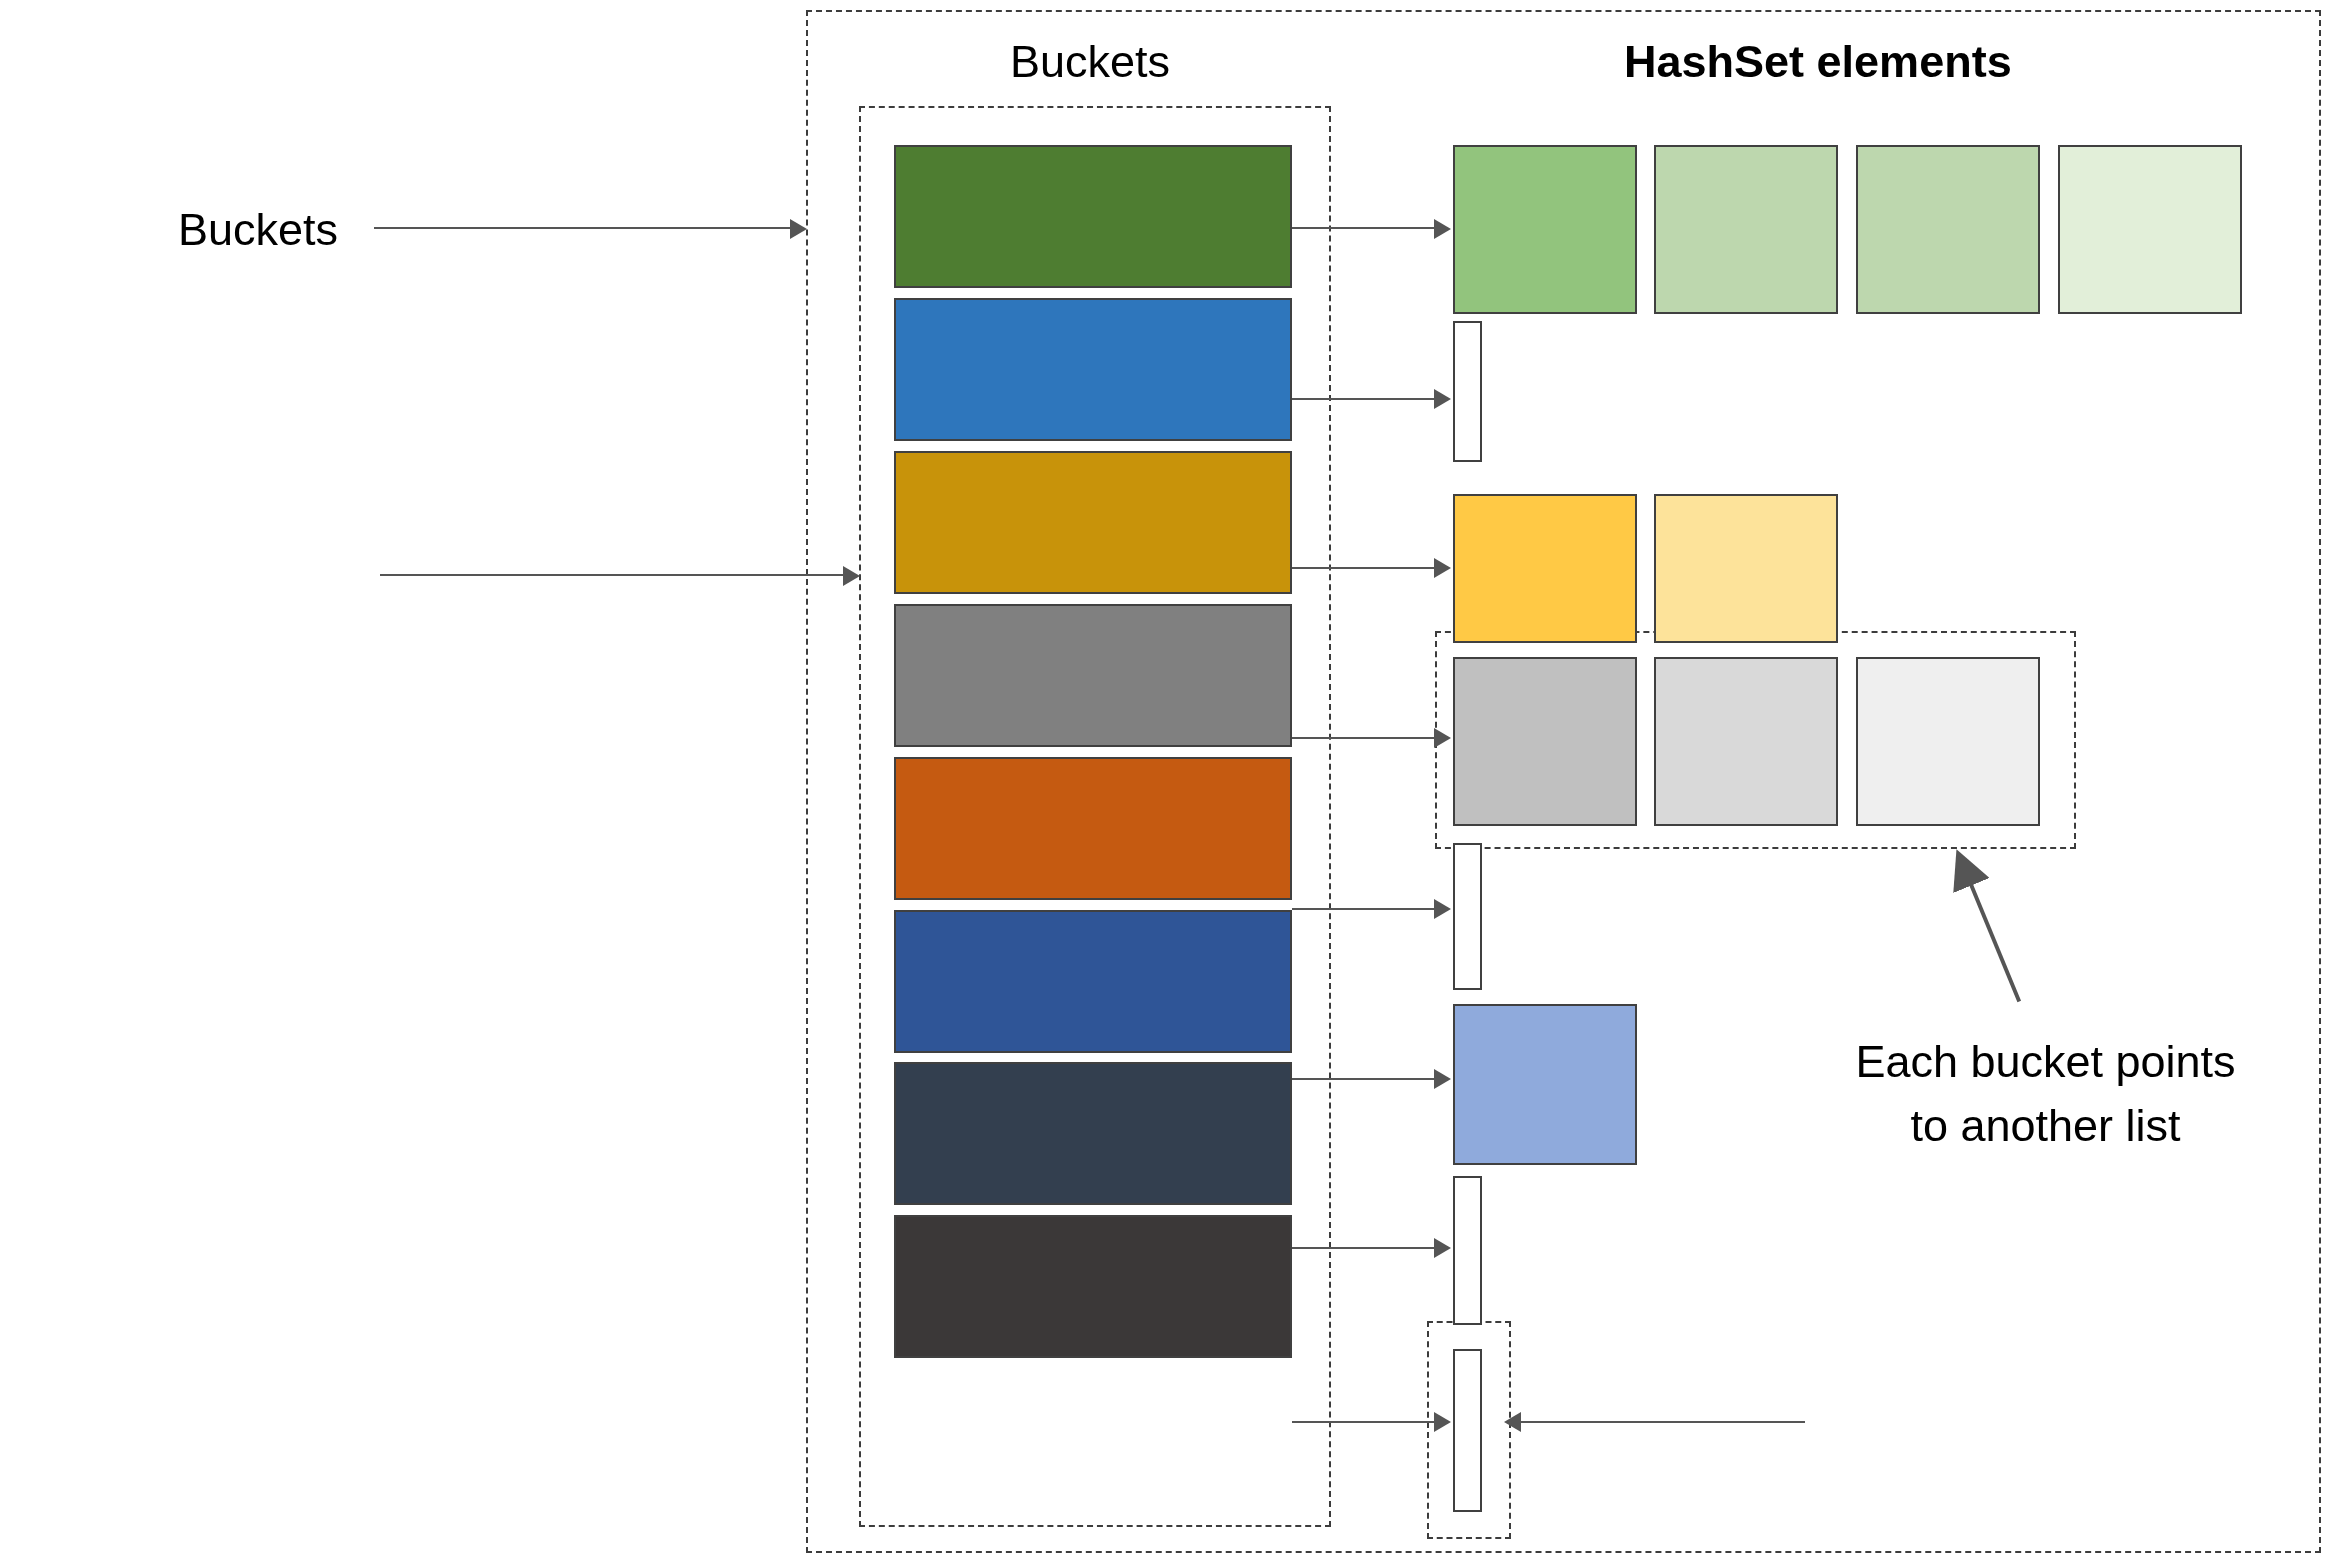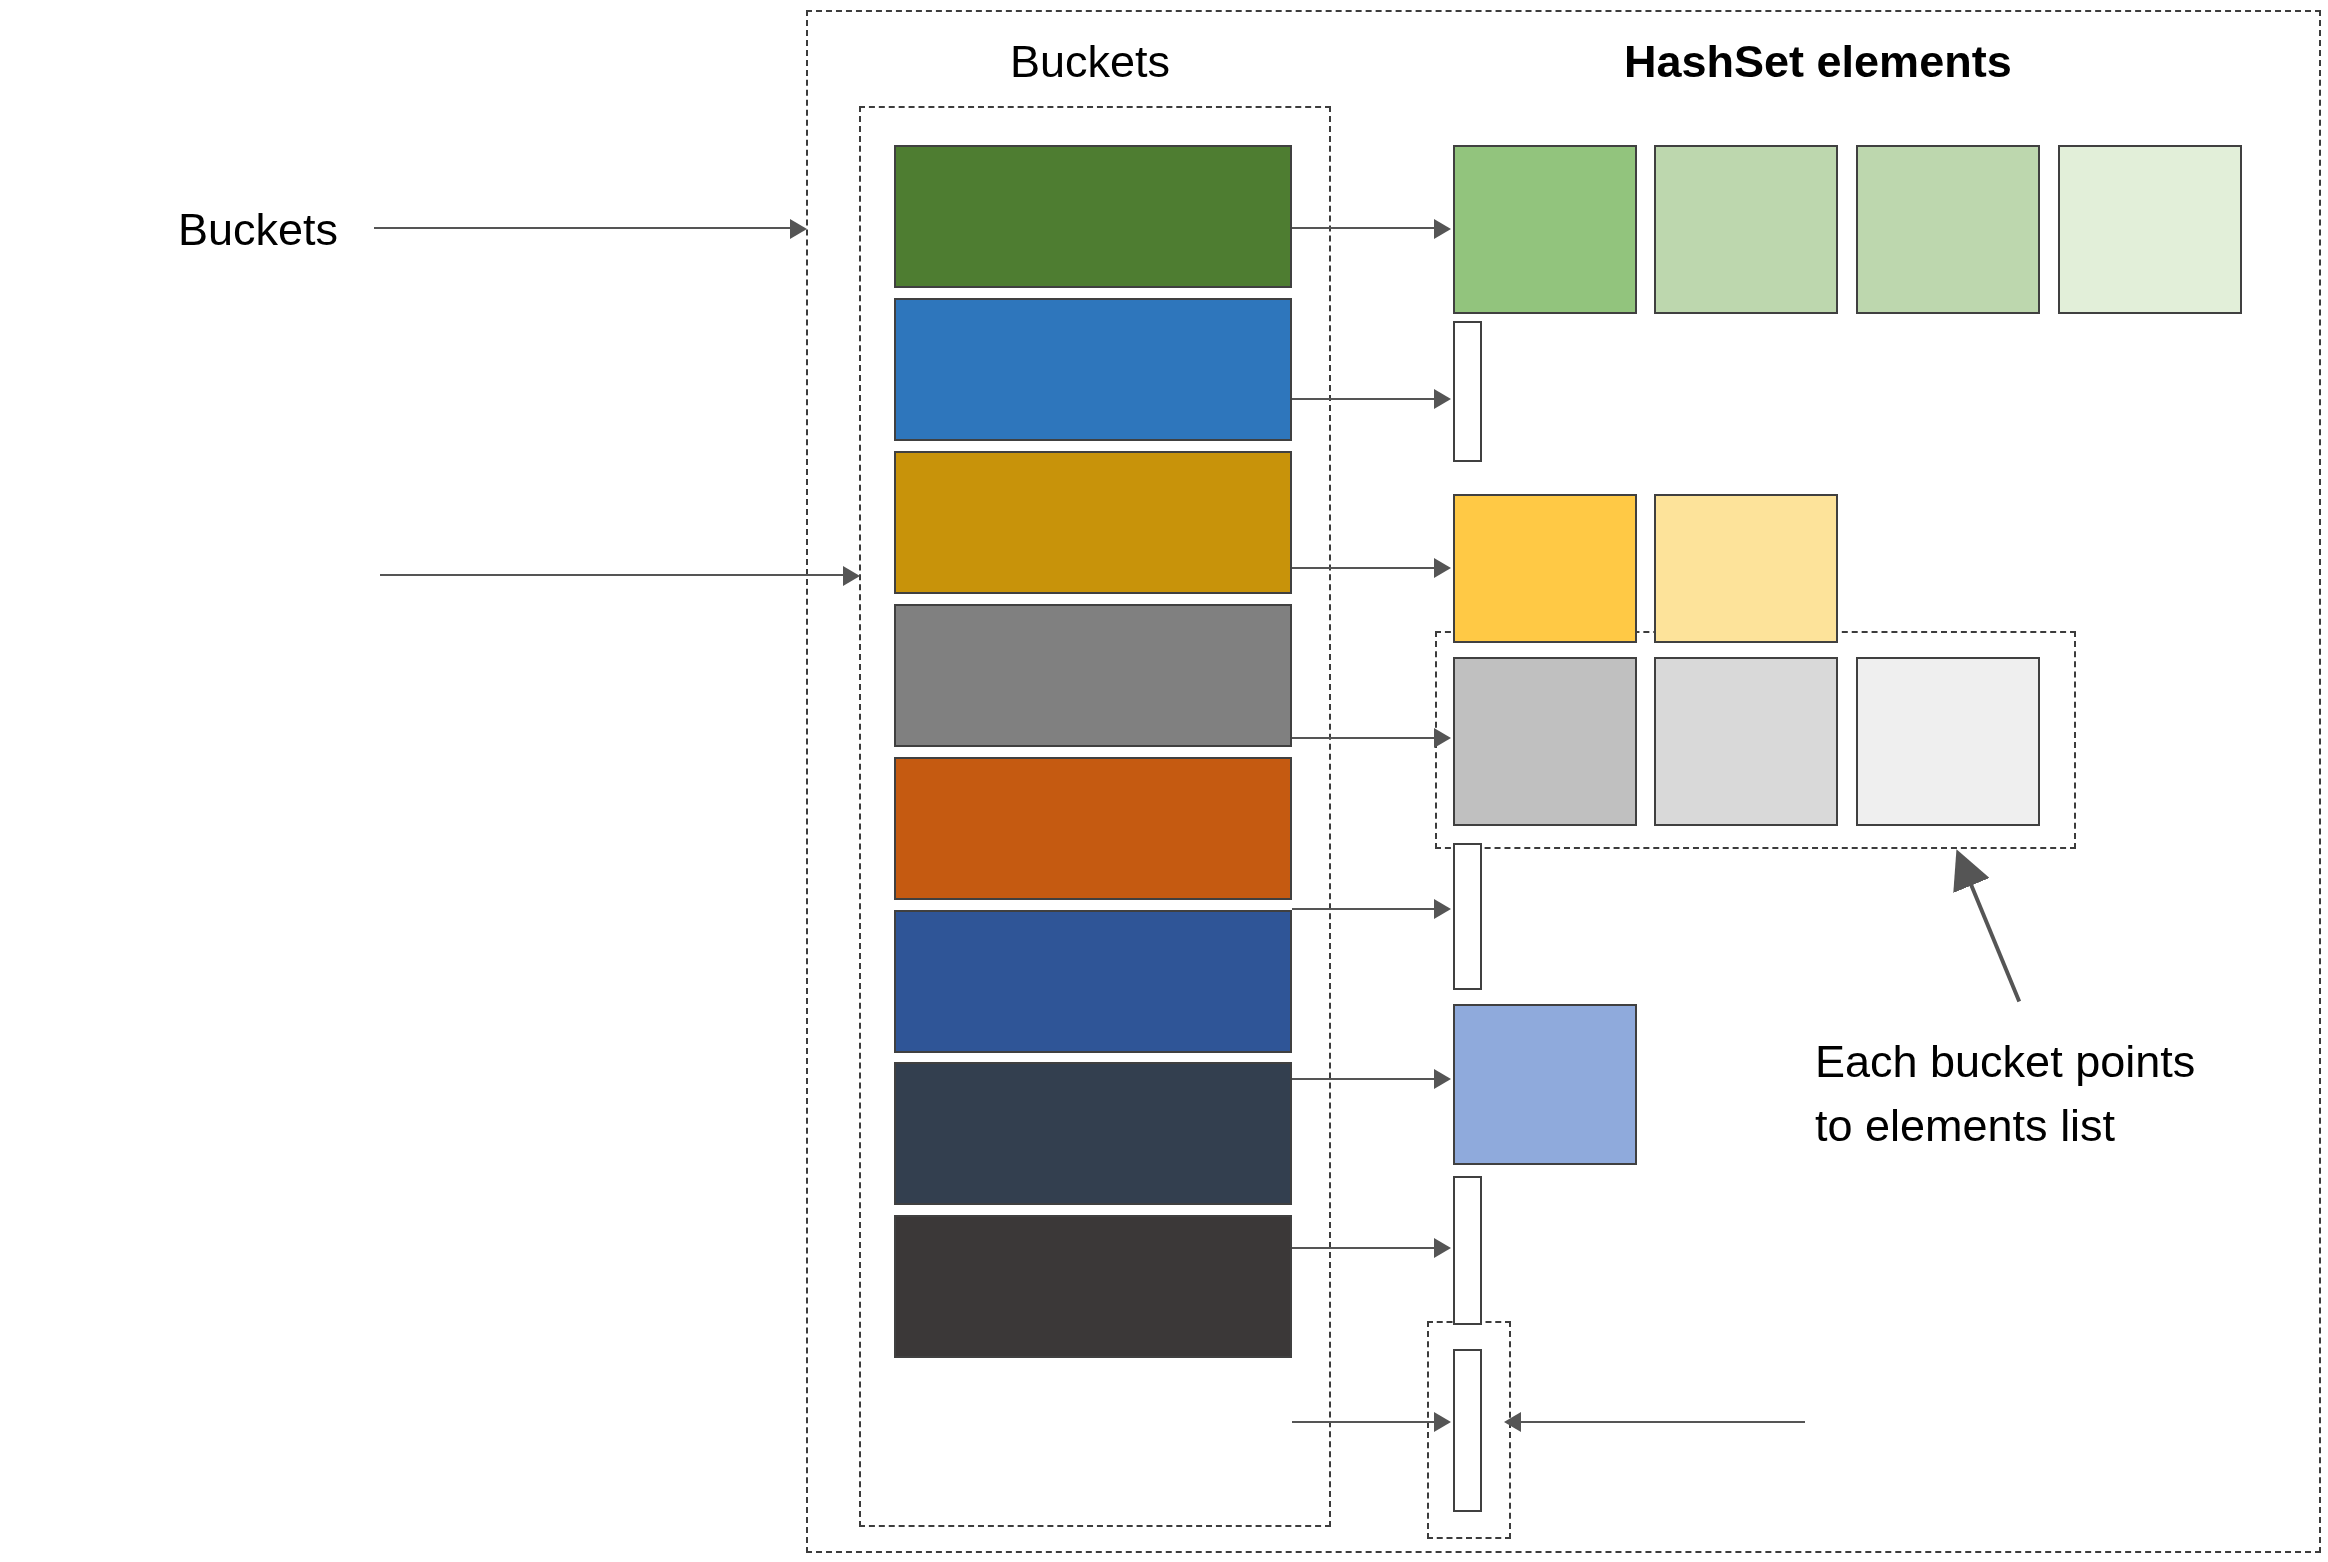--- a/index.html
+++ b/index.html
@@ -1,18 +1,18 @@
 <!DOCTYPE html>
 <html><head>
 <meta charset="utf-8">
 <style>
   html,body{margin:0;padding:0;background:#ffffff;}
   body{width:2329px;height:1562px;position:relative;overflow:hidden;
        font-family:"Liberation Sans","DejaVu Sans",sans-serif;color:#000;}
-  #stage{position:absolute;left:0;top:0;width:2211px;height:1562px;}
+  #stage{position:absolute;left:0;top:0;width:2211px;height:1562px;text-align:center;}
 
   .lbl{position:absolute;font-size:45px;line-height:1.25;color:#000;white-space:pre;}
   .lbl.two{white-space:normal;}
 
   .dashbox{position:absolute;border:2.9px dashed #3c3c3c;box-sizing:border-box;}
 
   .bucket{position:absolute;box-sizing:border-box;border:2.9px solid #404040;}
   .elem{position:absolute;box-sizing:border-box;border:2.9px solid #404040;background:#fff;}
 
   .conn{position:absolute;height:0;border-top:2.9px solid #555;}
@@ -32,21 +32,21 @@
 
   <div class="dashbox" style="left:859px;top:106px;width:472px;height:1421px;"></div>
 
   <div class="lbl" style="left:1010px;top:34px;">Buckets</div>
   <div class="lbl" style="left:1624px;top:34px;font-weight:bold;">HashSet elements</div>
 
   <div class="lbl" style="left:178px;top:202px;">Buckets</div>
 
 
   <div class="lbl two" style="left:1815px;top:1034px;width:461px;">Each bucket points</div>
-  <div class="lbl two" style="left:1815px;top:1098px;width:461px;">to elements list</div>
+  <div class="lbl two" style="left:1815px;top:1098px;width:461px;">to another list</div>
 
 
   <div class="bucket" style="left:894px;top:145px;width:398px;height:143px;background:#4E7D31;"></div>
   <div class="bucket" style="left:894px;top:298px;width:398px;height:143px;background:#2E76BC;"></div>
   <div class="bucket" style="left:894px;top:451px;width:398px;height:143px;background:#C8930A;"></div>
   <div class="bucket" style="left:894px;top:604px;width:398px;height:143px;background:#808080;"></div>
   <div class="bucket" style="left:894px;top:757px;width:398px;height:143px;background:#C55A11;"></div>
   <div class="bucket" style="left:894px;top:910px;width:398px;height:143px;background:#2F5597;"></div>
   <div class="bucket" style="left:894px;top:1062px;width:398px;height:143px;background:#333F4F;"></div>
   <div class="bucket" style="left:894px;top:1215px;width:398px;height:143px;background:#3B3838;"></div>

